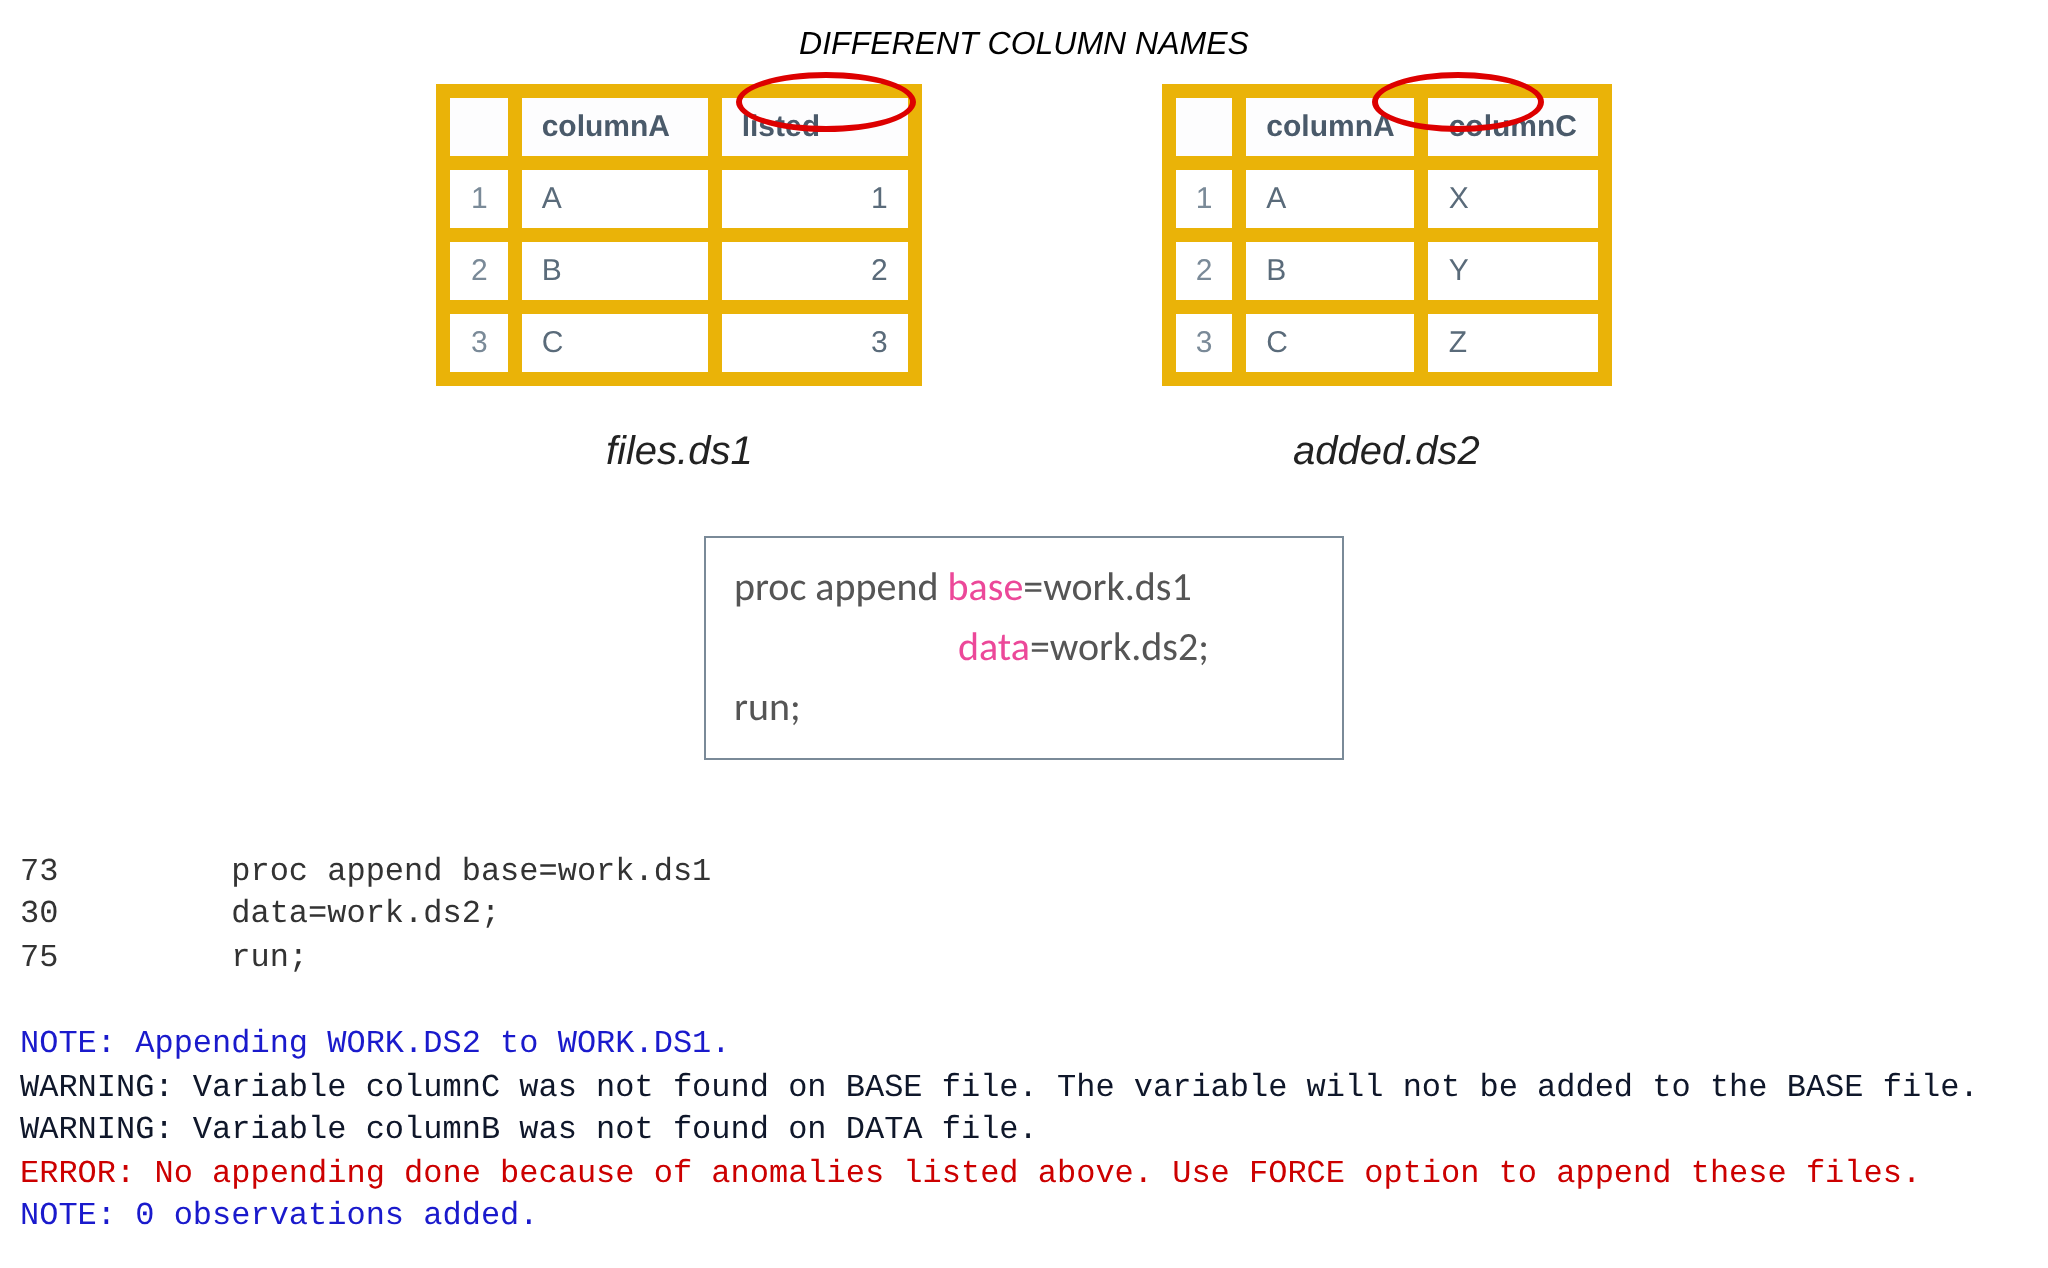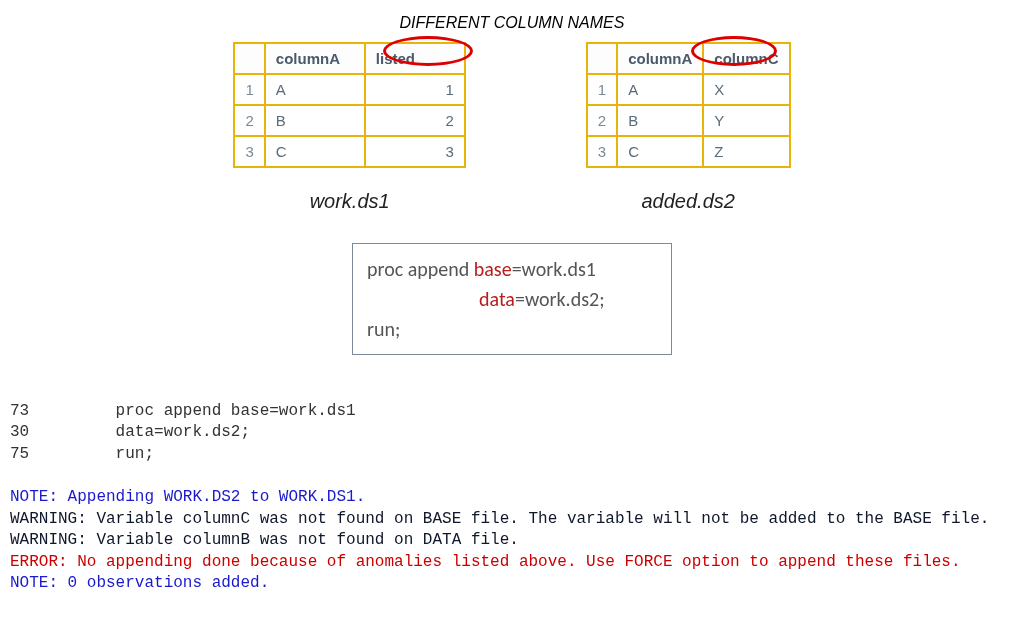--- a/index.html
+++ b/index.html
@@ -22,21 +22,21 @@
     gap: 120px;
     margin-top: 10px;
   }
   .ds-wrap { display: flex; flex-direction: column; align-items: center; position: relative; }
   table.sas {
     border-collapse: collapse;
     font-size: 15px;
     color: #5a6b7a;
   }
   table.sas th, table.sas td {
-    border: 2px solid #eab308;
+    border: 7px solid #eab308;
     padding: 6px 10px;
     background: #fff;
   }
   table.sas th {
     font-weight: bold;
     color: #4a5a6a;
     background: #fdfdfe;
     text-align: left;
   }
   table.sas td.rownum {
@@ -62,21 +62,21 @@
   .code-box {
     border: 1px solid #7a8a98;
     width: 320px;
     margin: 30px auto 24px auto;
     padding: 10px 14px;
     font-family: Calibri, Arial, sans-serif;
     font-size: 20px;
     color: #555;
     line-height: 1.5;
   }
-  .code-box .kwblue { color: #b91c1c; }
+  .code-box .kwblue { color: #ec4899; }
 
   .log {
     font-family: "Courier New", monospace;
     font-size: 16px;
     line-height: 1.35;
     margin-top: 18px;
     white-space: pre;
   }
   .log .note { color: #1a1acc; }
   .log .warn { color: #0f172a; }
@@ -110,21 +110,21 @@
         <td class="txt">B</td>
         <td class="num">2</td>
       </tr>
       <tr>
         <td class="rownum">3</td>
         <td class="txt">C</td>
         <td class="num">3</td>
       </tr>
     </tbody>
       </table>
-    <div class="caption">work.ds1</div>
+    <div class="caption">files.ds1</div>
   </div>
 
   <div class="ds-wrap">
     <div class="circle" style="top:-6px; left:105px; width:86px; height:30px;"></div>
     <table class="sas">
       <tbody>
           <tr>
         <th style="width:24px;"></th>
         <th style="width:80px;">columnA</th>
         <th style="width:80px;">columnC</th>

